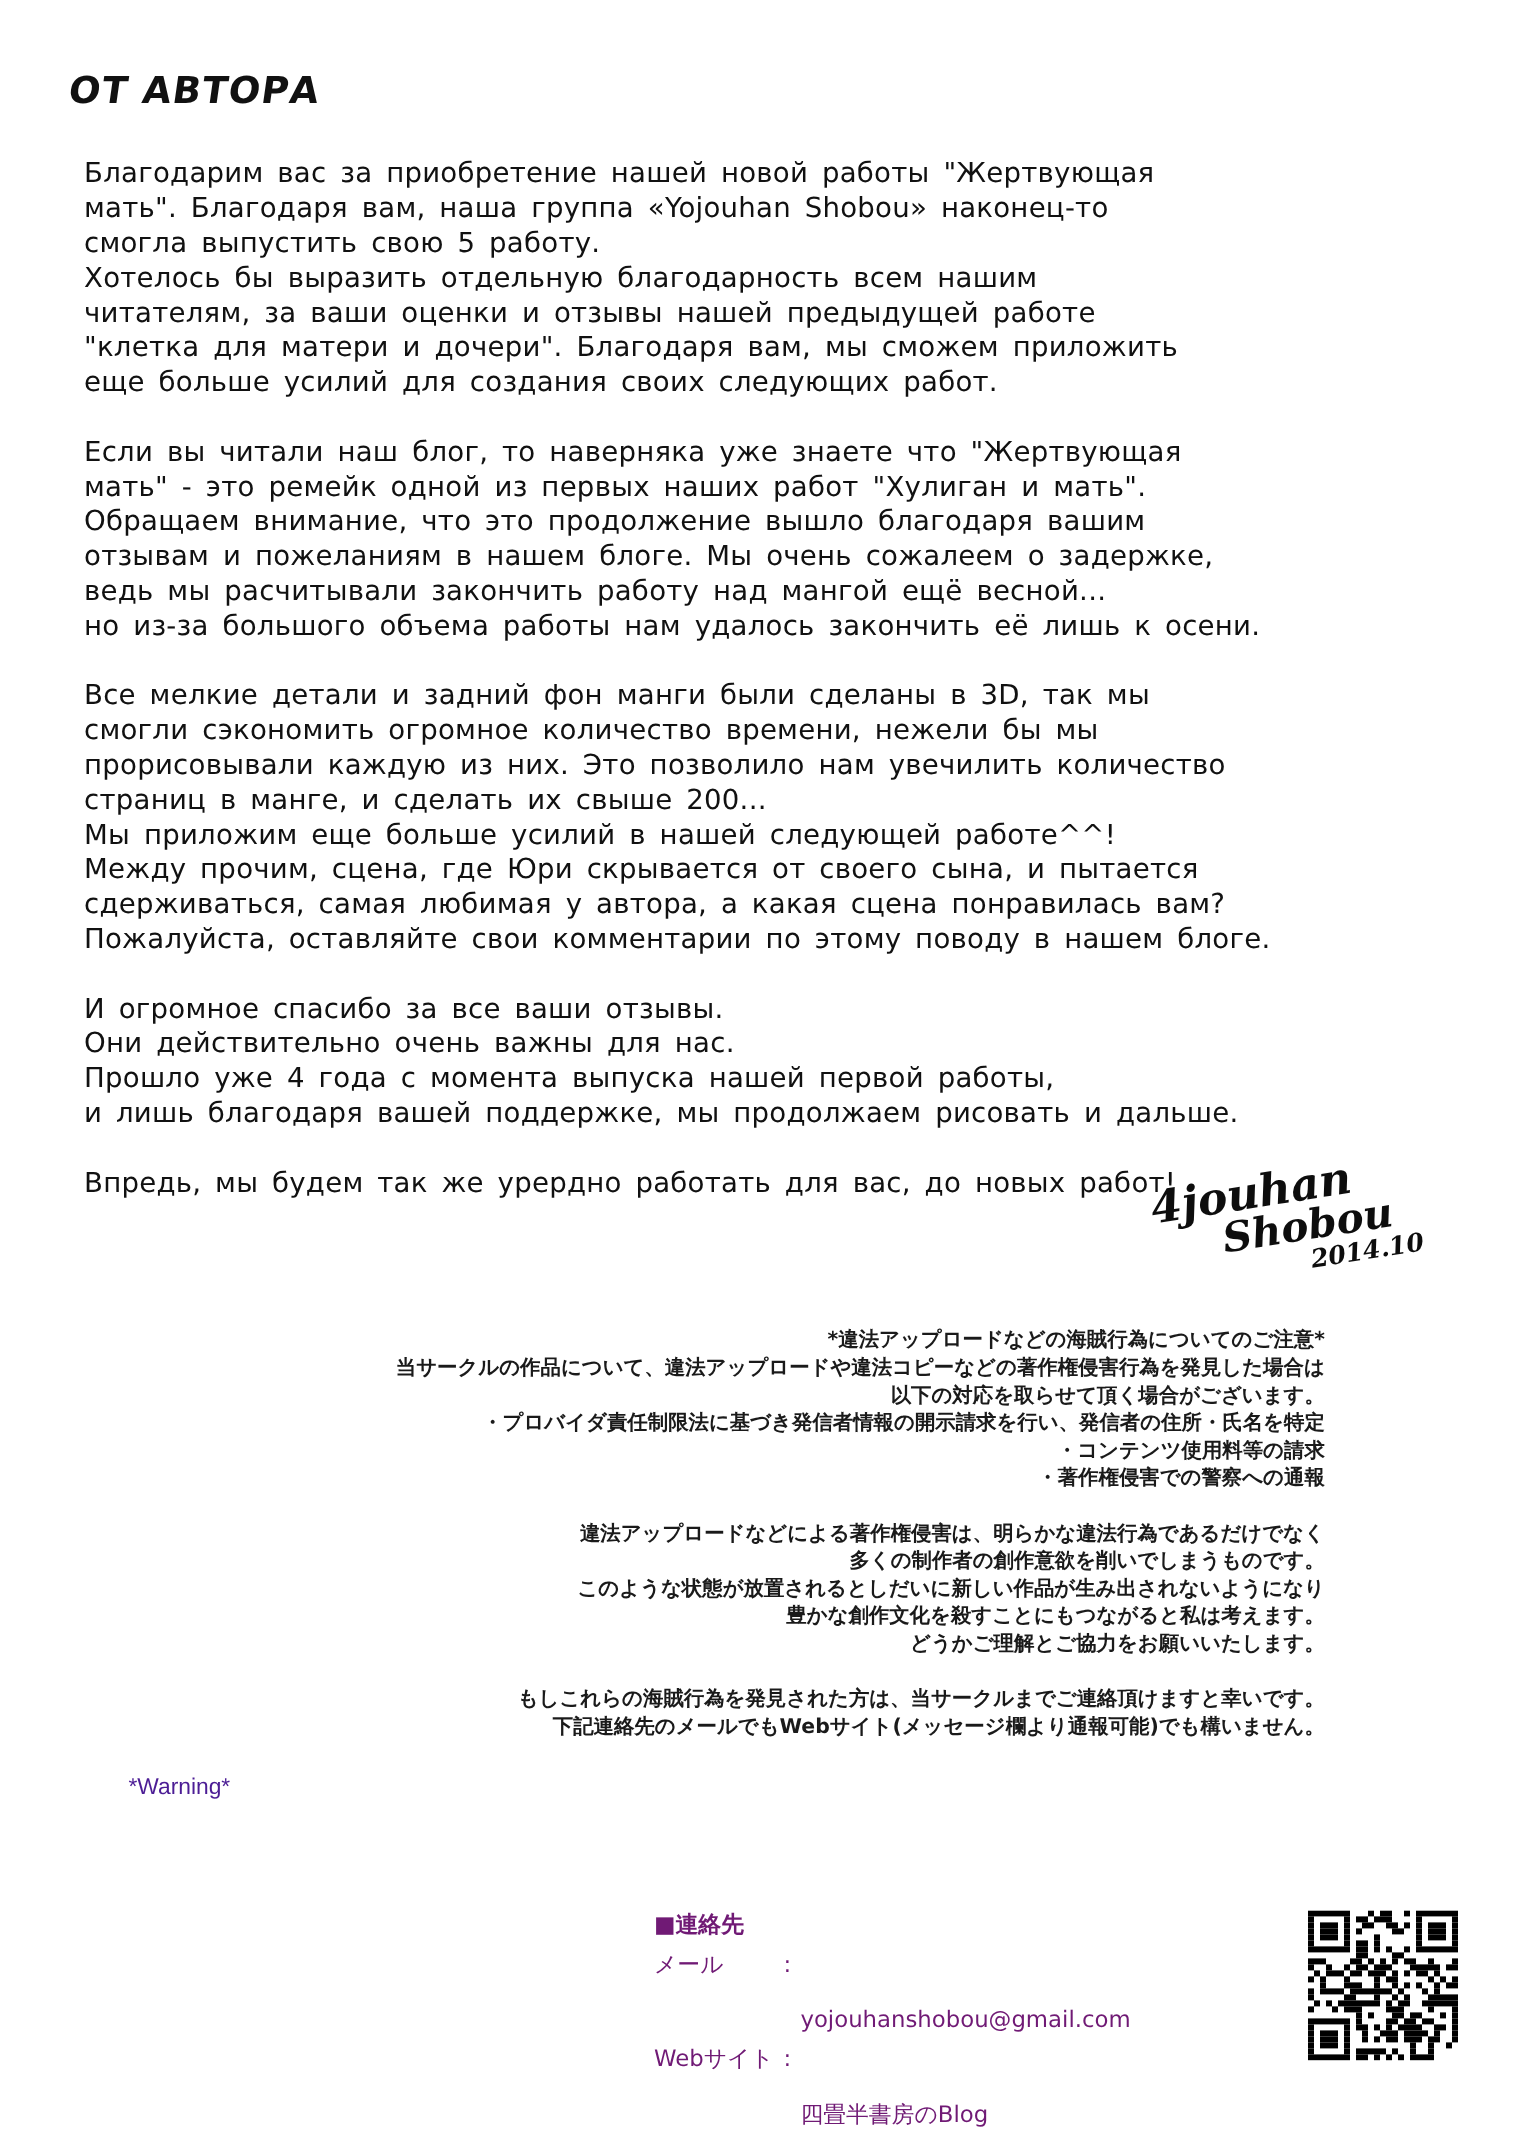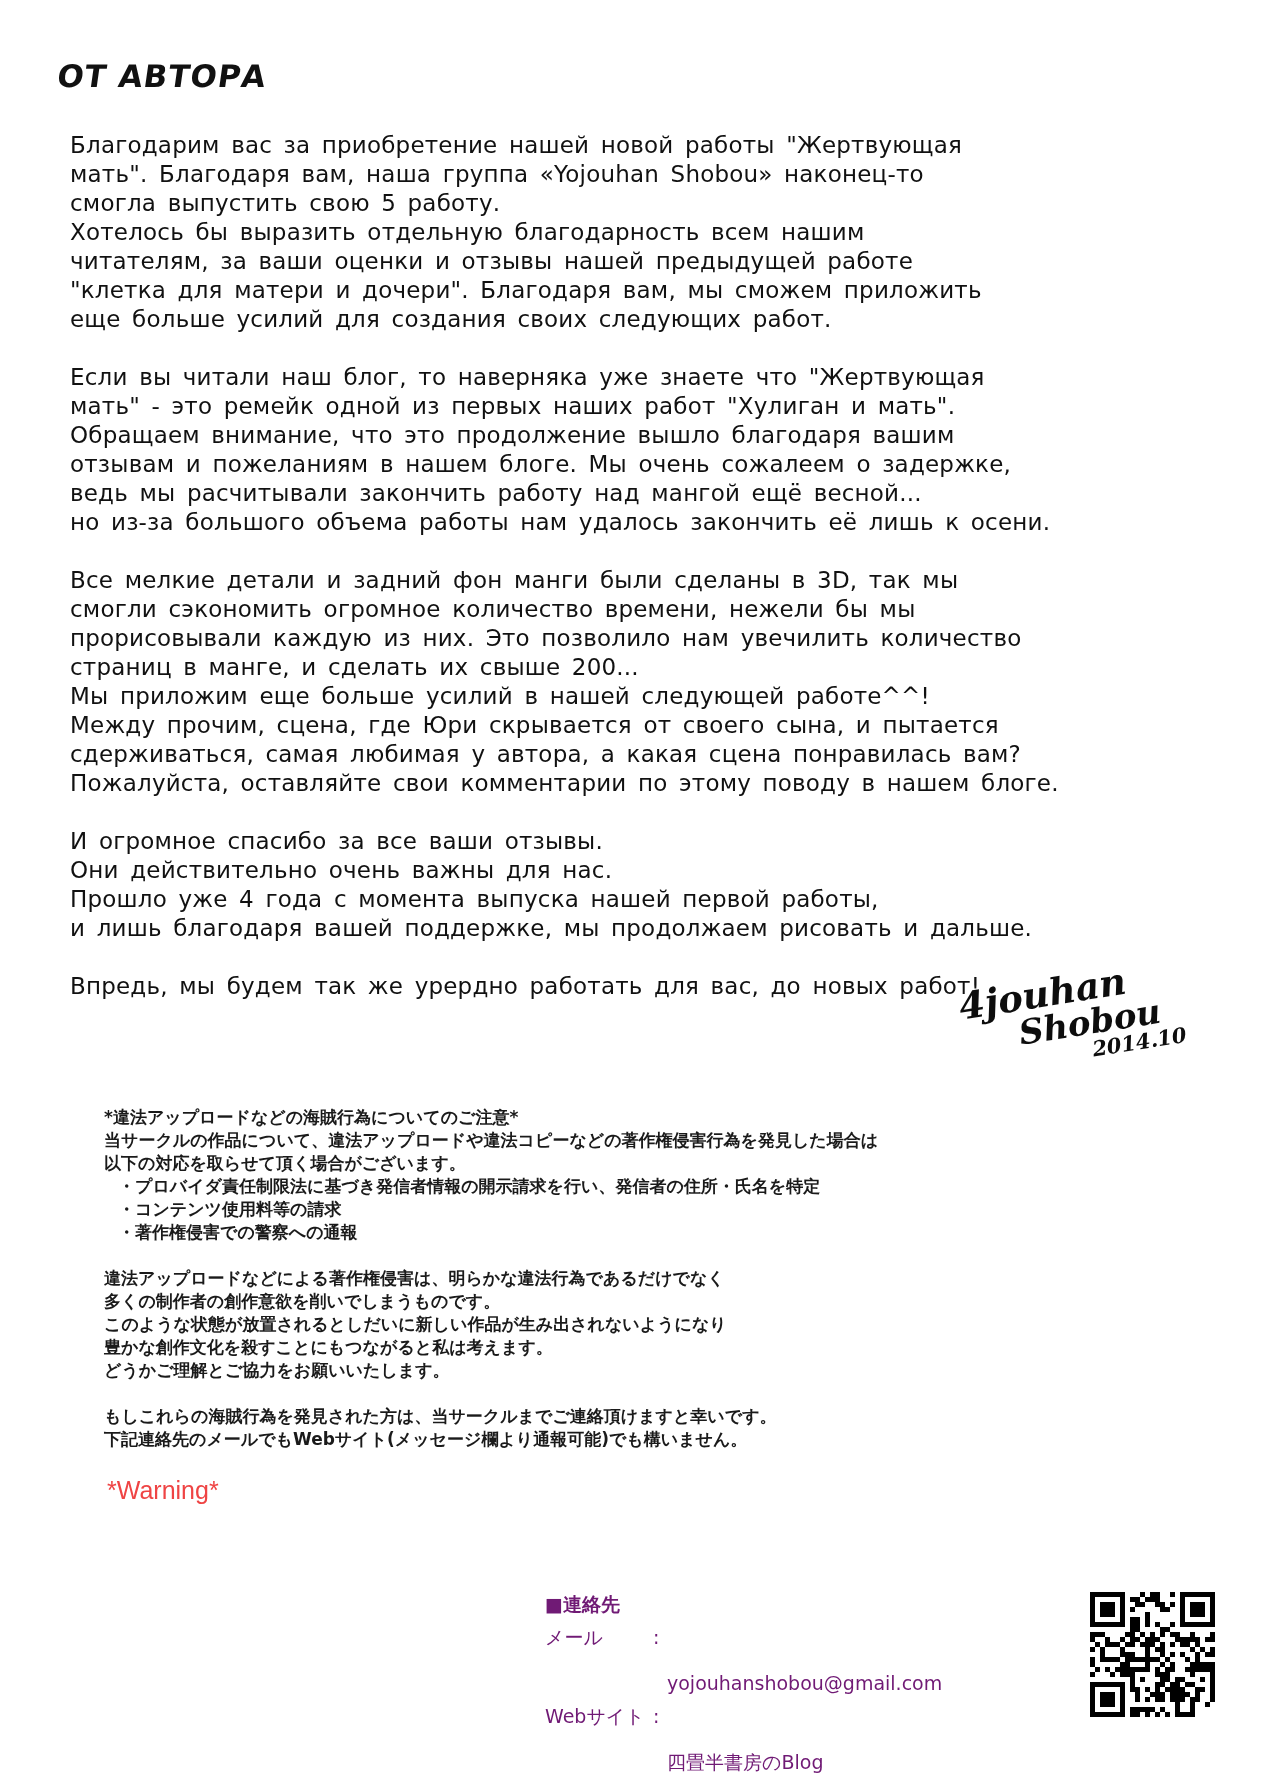--- a/index.html
+++ b/index.html
@@ -32,30 +32,30 @@
     transform:rotate(-9deg);
     font-family:"DejaVu Serif", serif;
     font-style:italic;font-weight:700;color:#0d0d0d;
   }
   .sig-line1{display:block;font-size:37px;line-height:36px;}
   .sig-line2{display:block;font-size:34px;line-height:34px;margin-left:55px;}
   .sig-line3{display:block;font-size:21px;line-height:22px;margin-left:125px;}
   
   .jp-block{
     position:absolute;left:104px;top:1106px;width:1000px;
-    font-size:17px;font-weight:700;line-height:23px;color:#1a1a1a;
+    font-size:17px;font-weight:700;line-height:23px;color:#1a1a1a;text-align:right;
   }
   .jp-par{margin:0;}
   .jp-gap{margin-top:23px;}
   .jp-bullets{margin-left:14px;}
   
   .en-block{
     position:absolute;left:107px;top:1478px;width:900px;
     font-family:"Liberation Sans", sans-serif;
-    font-size:25px;font-weight:400;line-height:24px;color:#ef4444;
+    font-size:19px;font-weight:400;line-height:24px;color:#4c1d95;
   }
   .en-block p{margin:0;}
   
   .contact-block{
     position:absolute;left:545px;top:1592px;width:480px;
     font-size:19px;line-height:25px;color:#701a75;
   }
   .contact-heading{margin:0 0 8px 0;font-weight:700;}
   .contact-row{display:flex;margin:0 0 8px 0;}
   .contact-label{display:inline-block;width:108px;flex:0 0 108px;}

